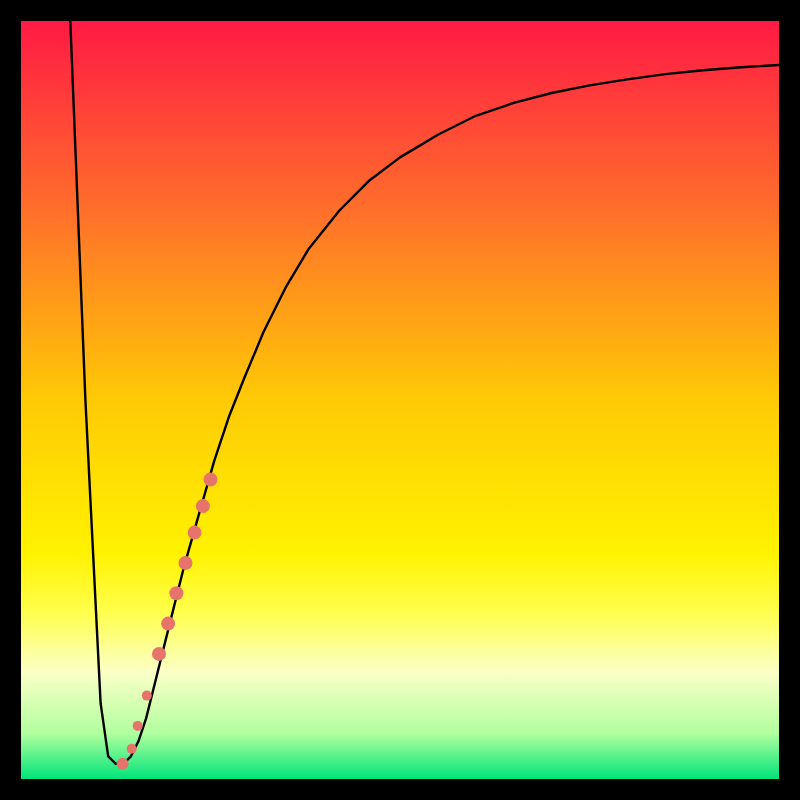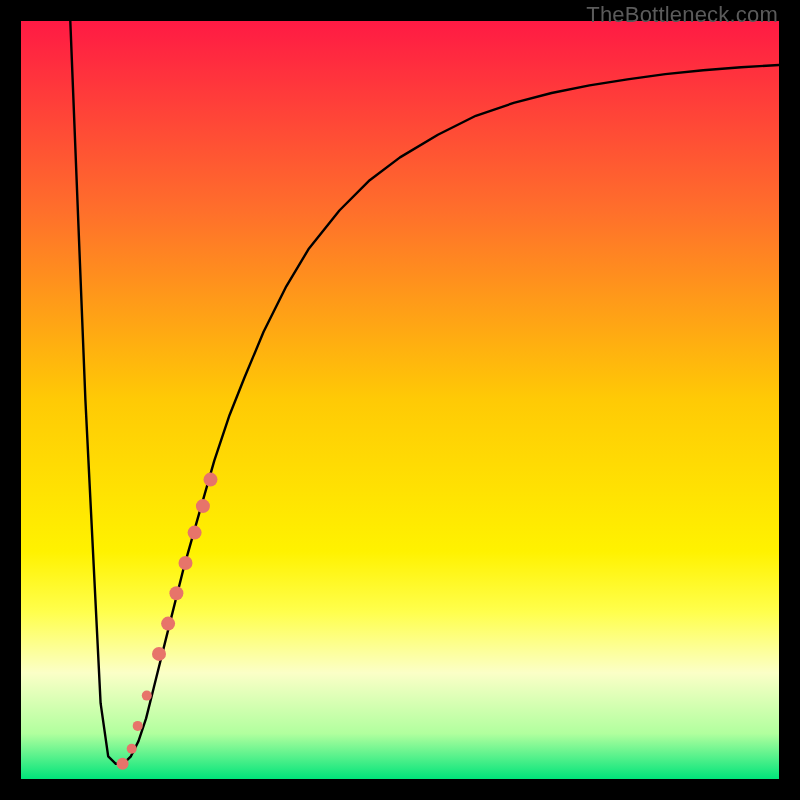--- a/index.html
+++ b/index.html
@@ -63,14 +63,13 @@
           <circle cx="138.0" cy="632.9" r="7" fill="#e7746a"></circle>
           <circle cx="147.1" cy="602.6" r="7" fill="#e7746a"></circle>
           <circle cx="155.4" cy="572.3" r="7" fill="#e7746a"></circle>
           <circle cx="164.5" cy="542.0" r="7" fill="#e7746a"></circle>
           <circle cx="173.6" cy="511.6" r="7" fill="#e7746a"></circle>
           <circle cx="181.9" cy="485.1" r="7" fill="#e7746a"></circle>
           <circle cx="189.5" cy="458.6" r="7" fill="#e7746a"></circle>
         </g>
     </svg>
   </div>
-  <div class="watermark">TheBottleneck.com</div>
 </div>
 
 </body></html>

